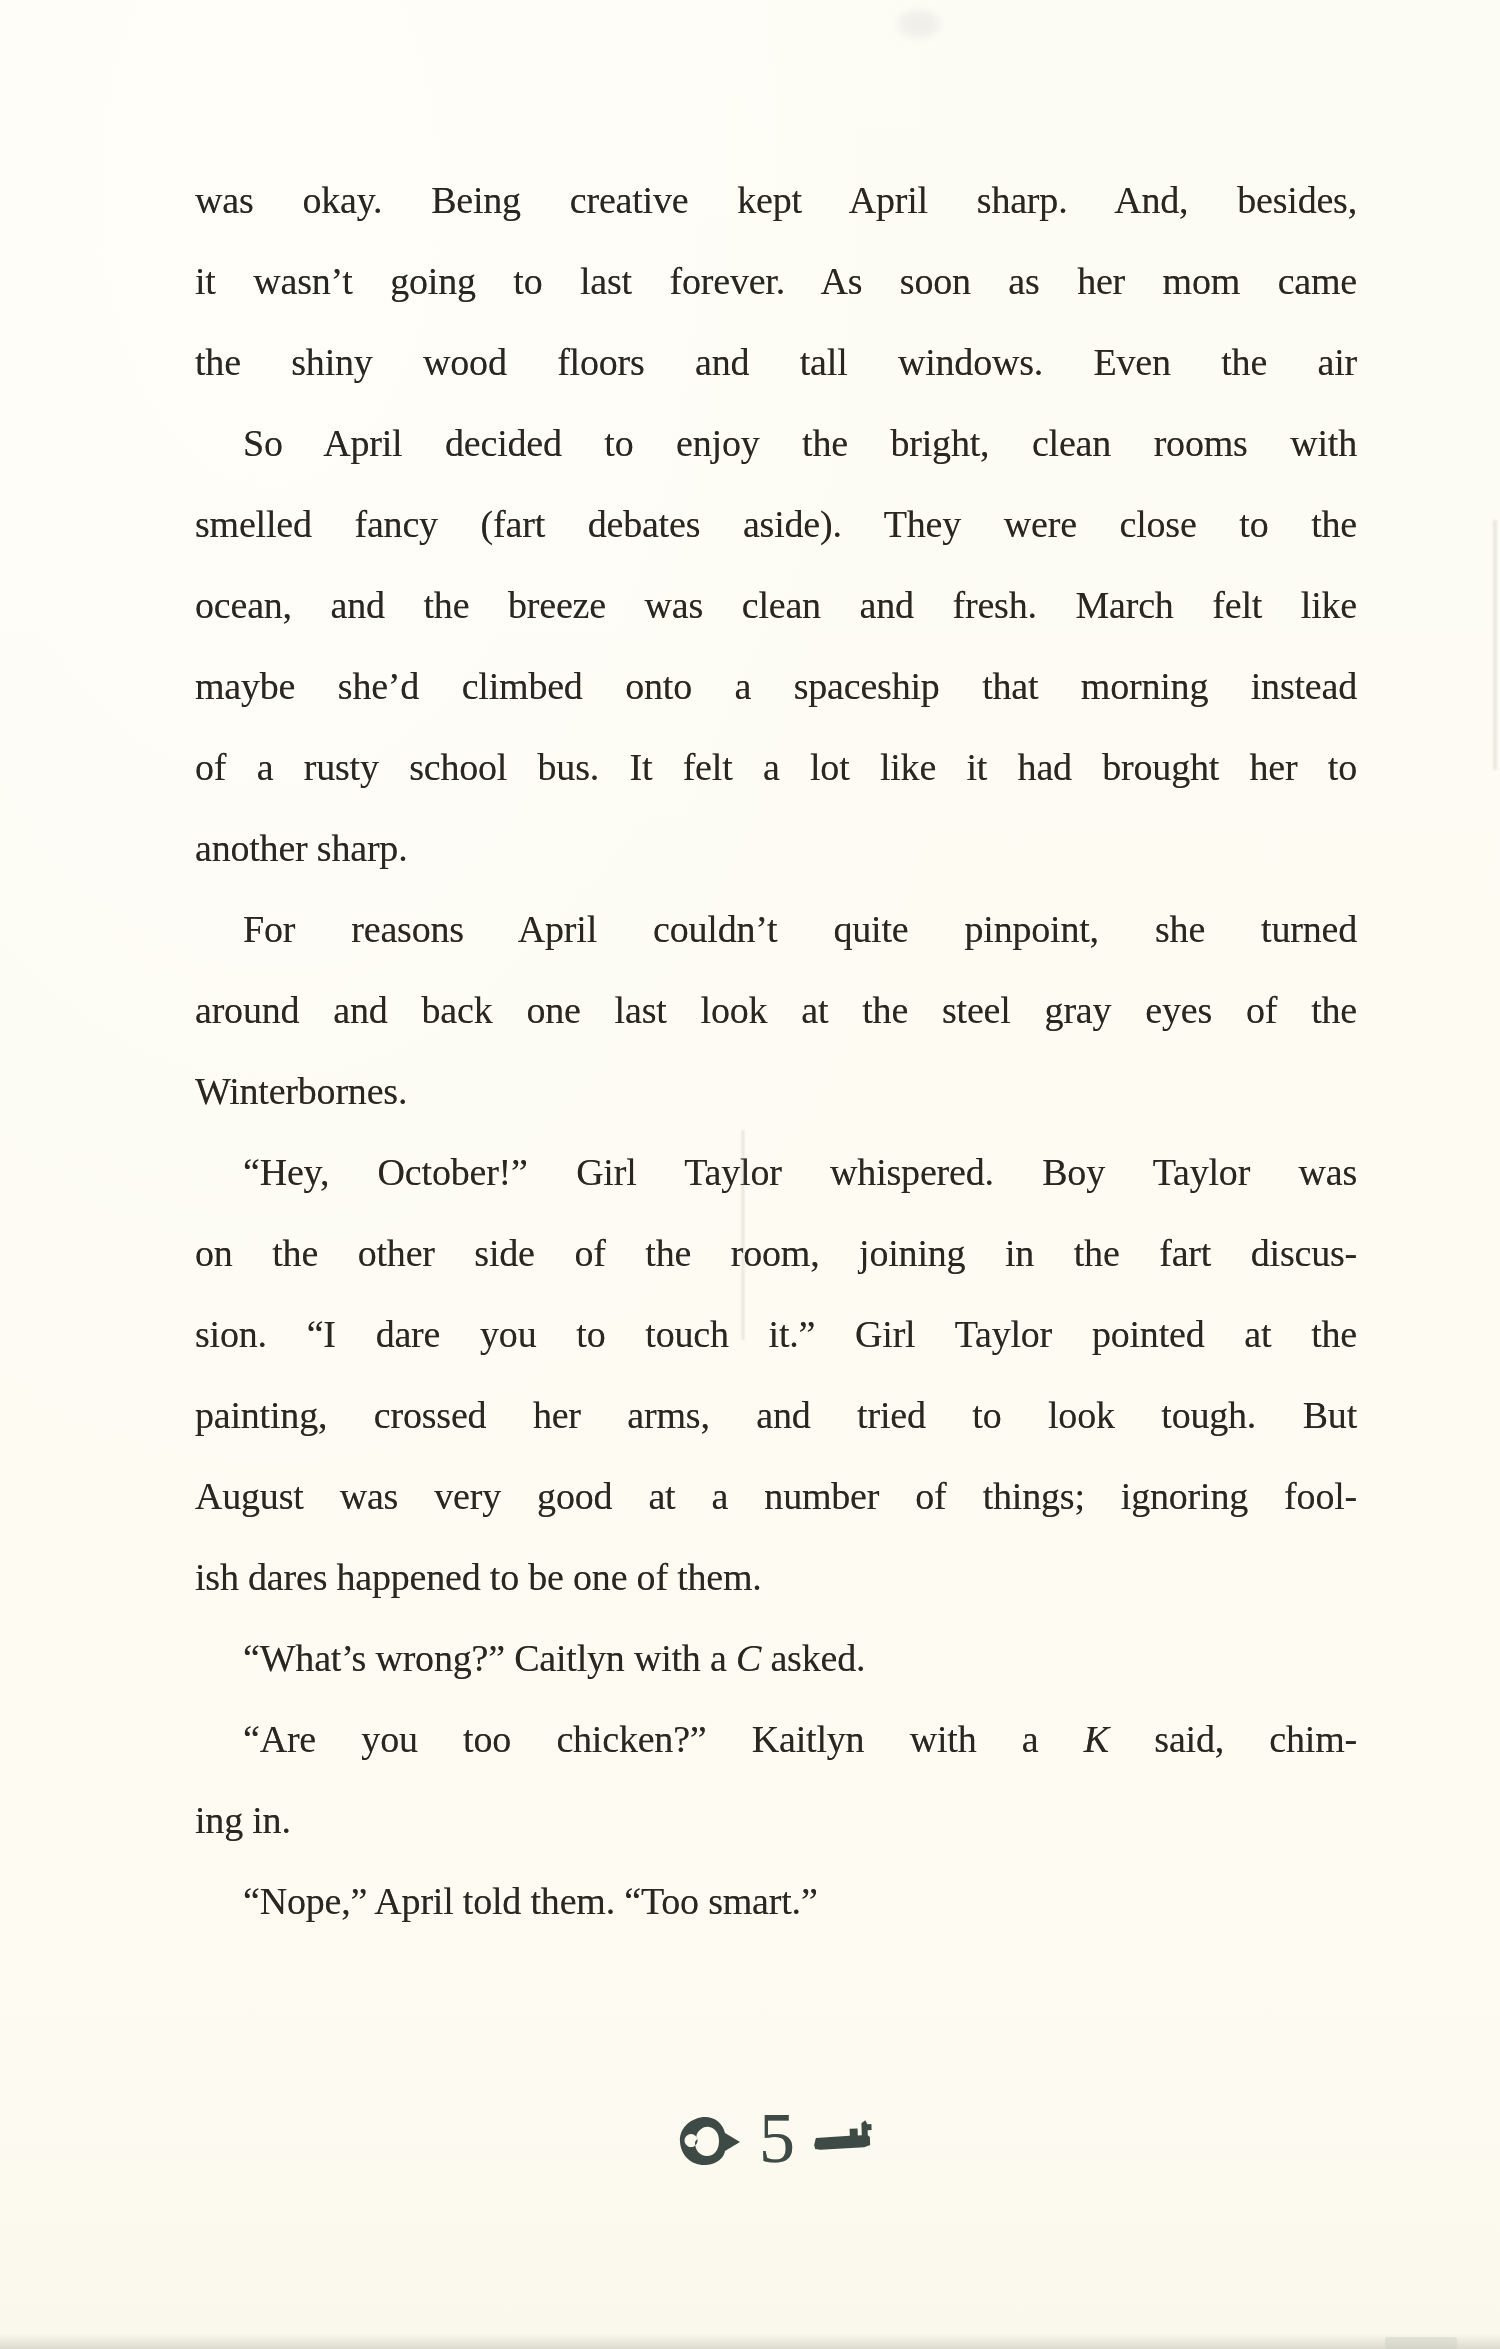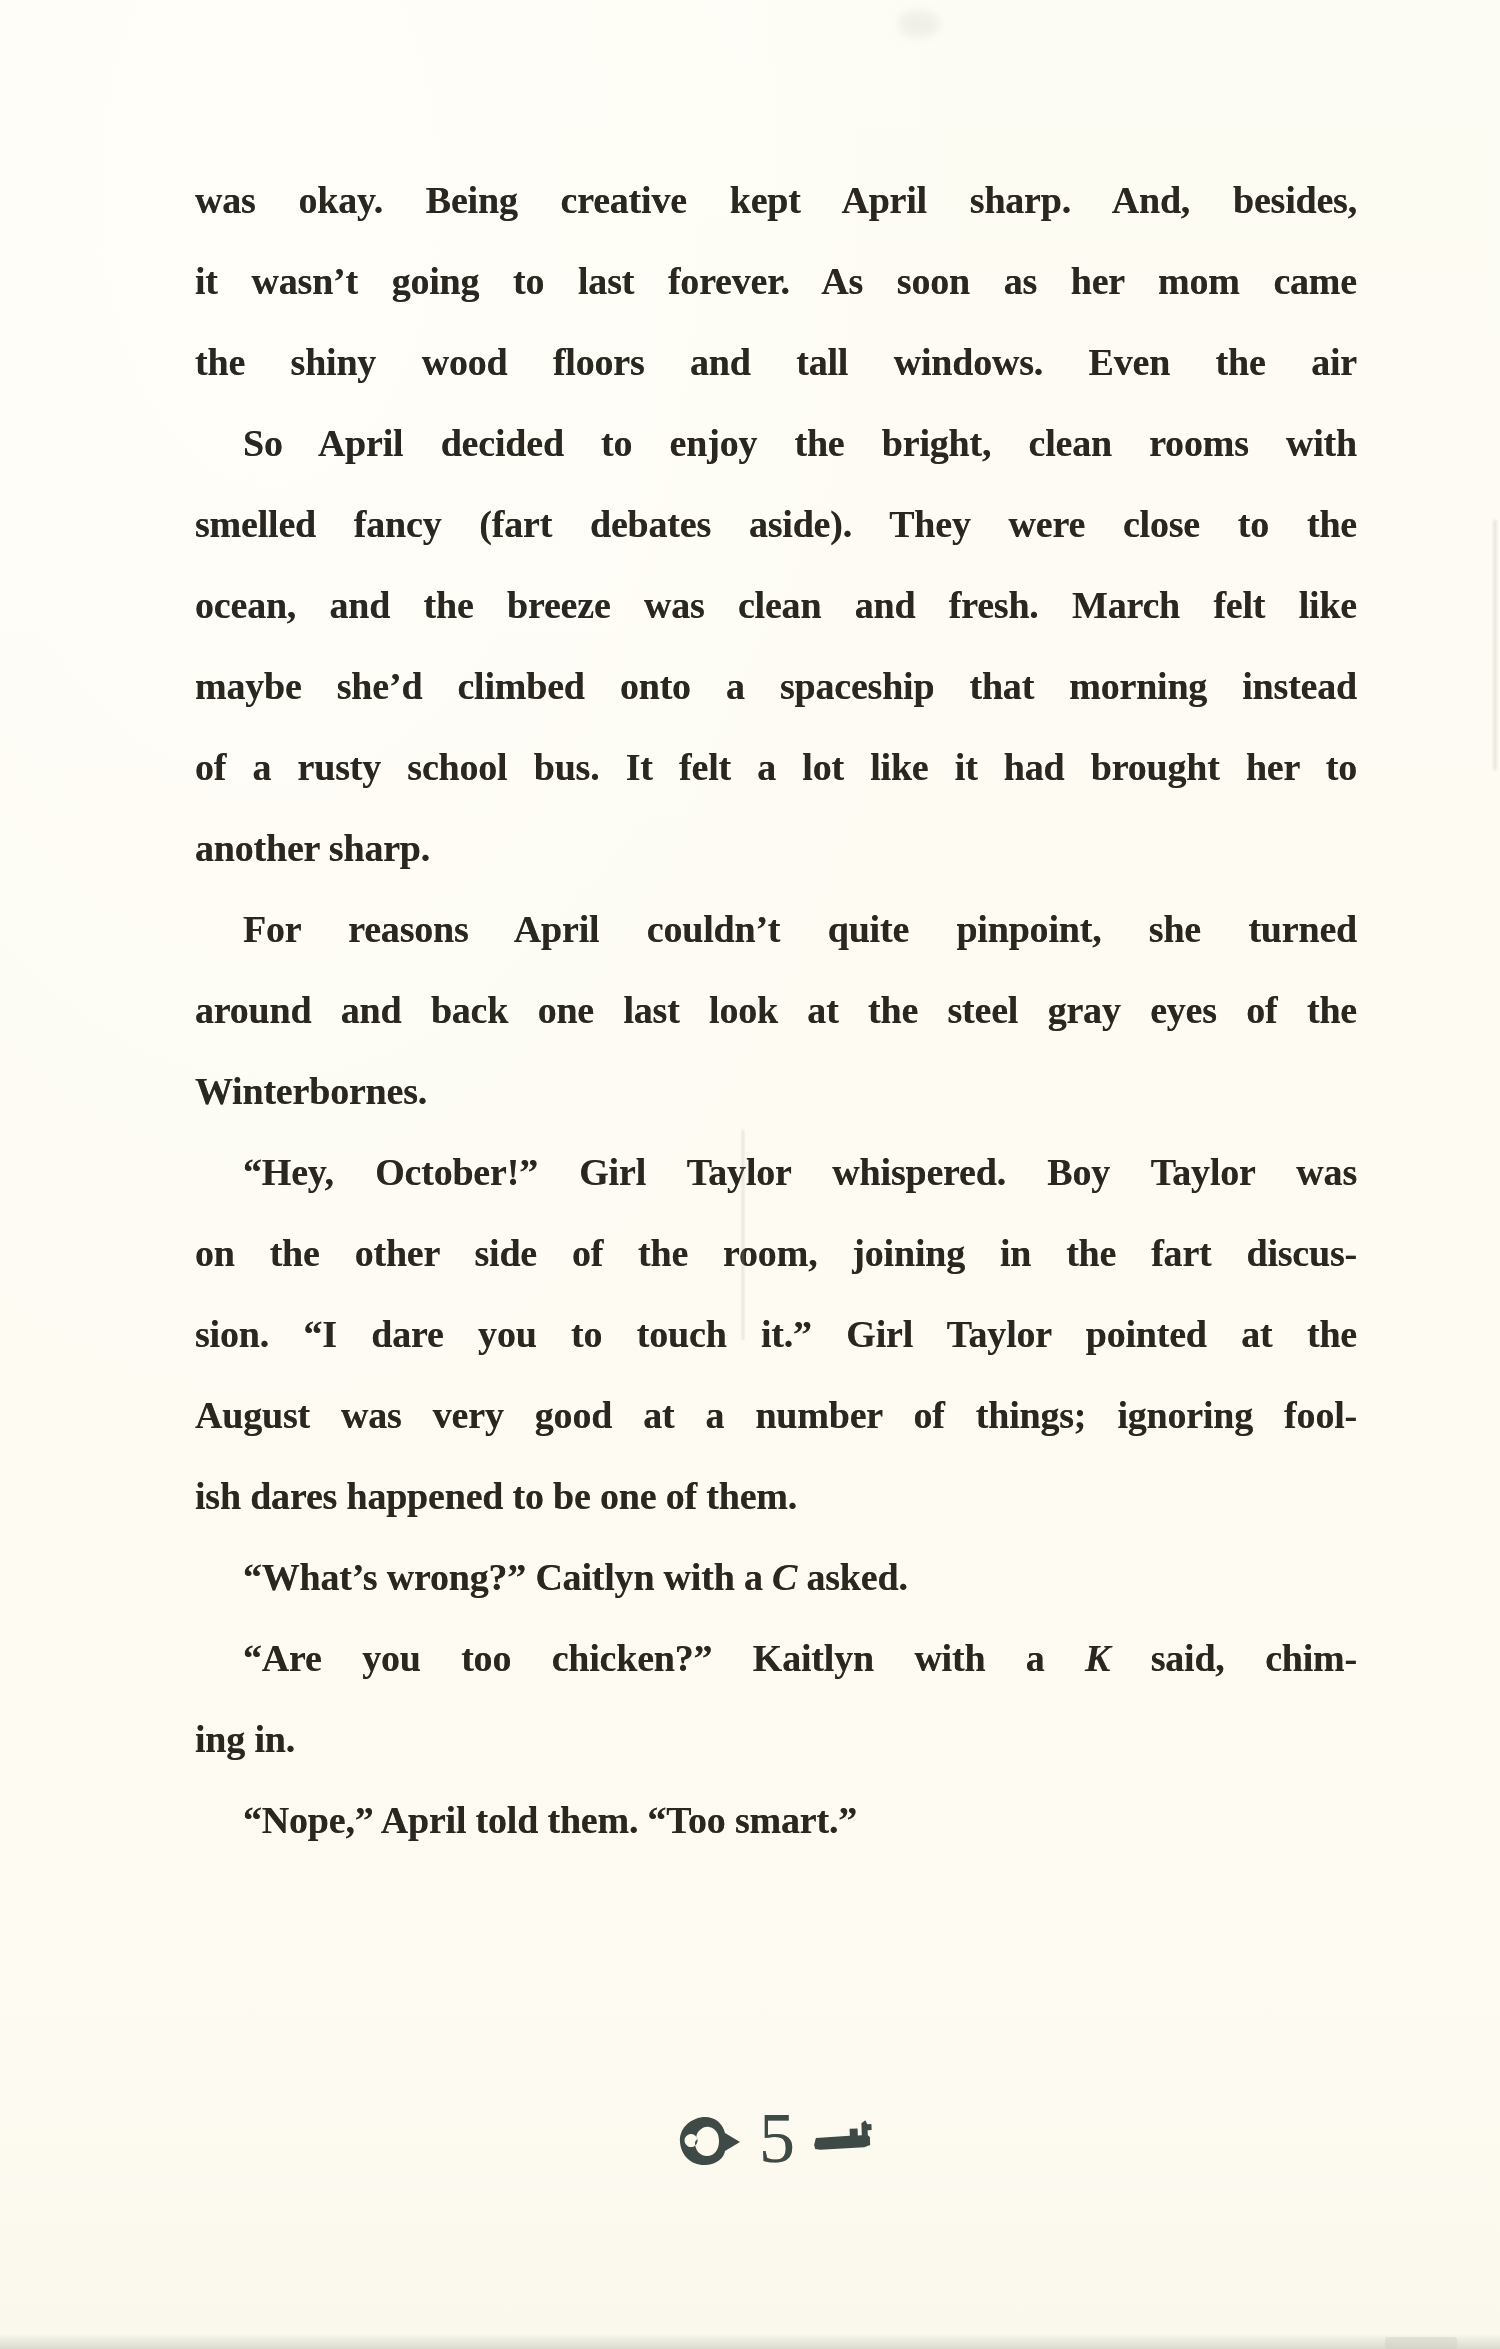--- a/index.html
+++ b/index.html
@@ -19,21 +19,20 @@
       color: #292720;
     }
     .text-block {
       position: absolute;
       left: 195px;
       top: 160px;
       width: 1162px;
       font-size: 38px;
       letter-spacing: -0.2px;
       text-shadow: 0 0 0.6px rgba(41,39,32,0.55);
-      font-weight: bold;
     }
     .ln {
       line-height: 81px;
       white-space: normal;
     }
     .j {
       text-align: justify;
       text-align-last: justify;
       text-justify: inter-word;
     }
@@ -112,20 +111,21 @@
     <div class="ln j">ocean, and the breeze was clean and fresh. March felt like</div>
     <div class="ln j">maybe she’d climbed onto a spaceship that morning instead</div>
     <div class="ln j">of a rusty school bus. It felt a lot like it had brought her to</div>
     <div class="ln">another sharp.</div>
     <div class="ln j ind">For reasons April couldn’t quite pinpoint, she turned</div>
     <div class="ln j">around and back one last look at the steel gray eyes of the</div>
     <div class="ln">Winterbornes.</div>
     <div class="ln j ind">“Hey, October!” Girl Taylor whispered. Boy Taylor was</div>
     <div class="ln j">on the other side of the room, joining in the fart discus-</div>
     <div class="ln j">sion. “I dare you to touch it.” Girl Taylor pointed at the</div>
+    <div class="ln j">painting, crossed her arms, and tried to look tough. But</div>
     <div class="ln j">August was very good at a number of things; ignoring fool-</div>
     <div class="ln">ish dares happened to be one of them.</div>
     <div class="ln ind">
       <span>“What’s wrong?” Caitlyn with a </span><span class="em-letter">C</span><span> asked.</span>
     </div>
     <div class="ln j ind">
       <span>“Are you too chicken?” Kaitlyn with a </span><span class="em-letter">K</span><span> said, chim-</span>
     </div>
     <div class="ln">ing in.</div>
     <div class="ln ind">“Nope,” April told them. “Too smart.”</div>

